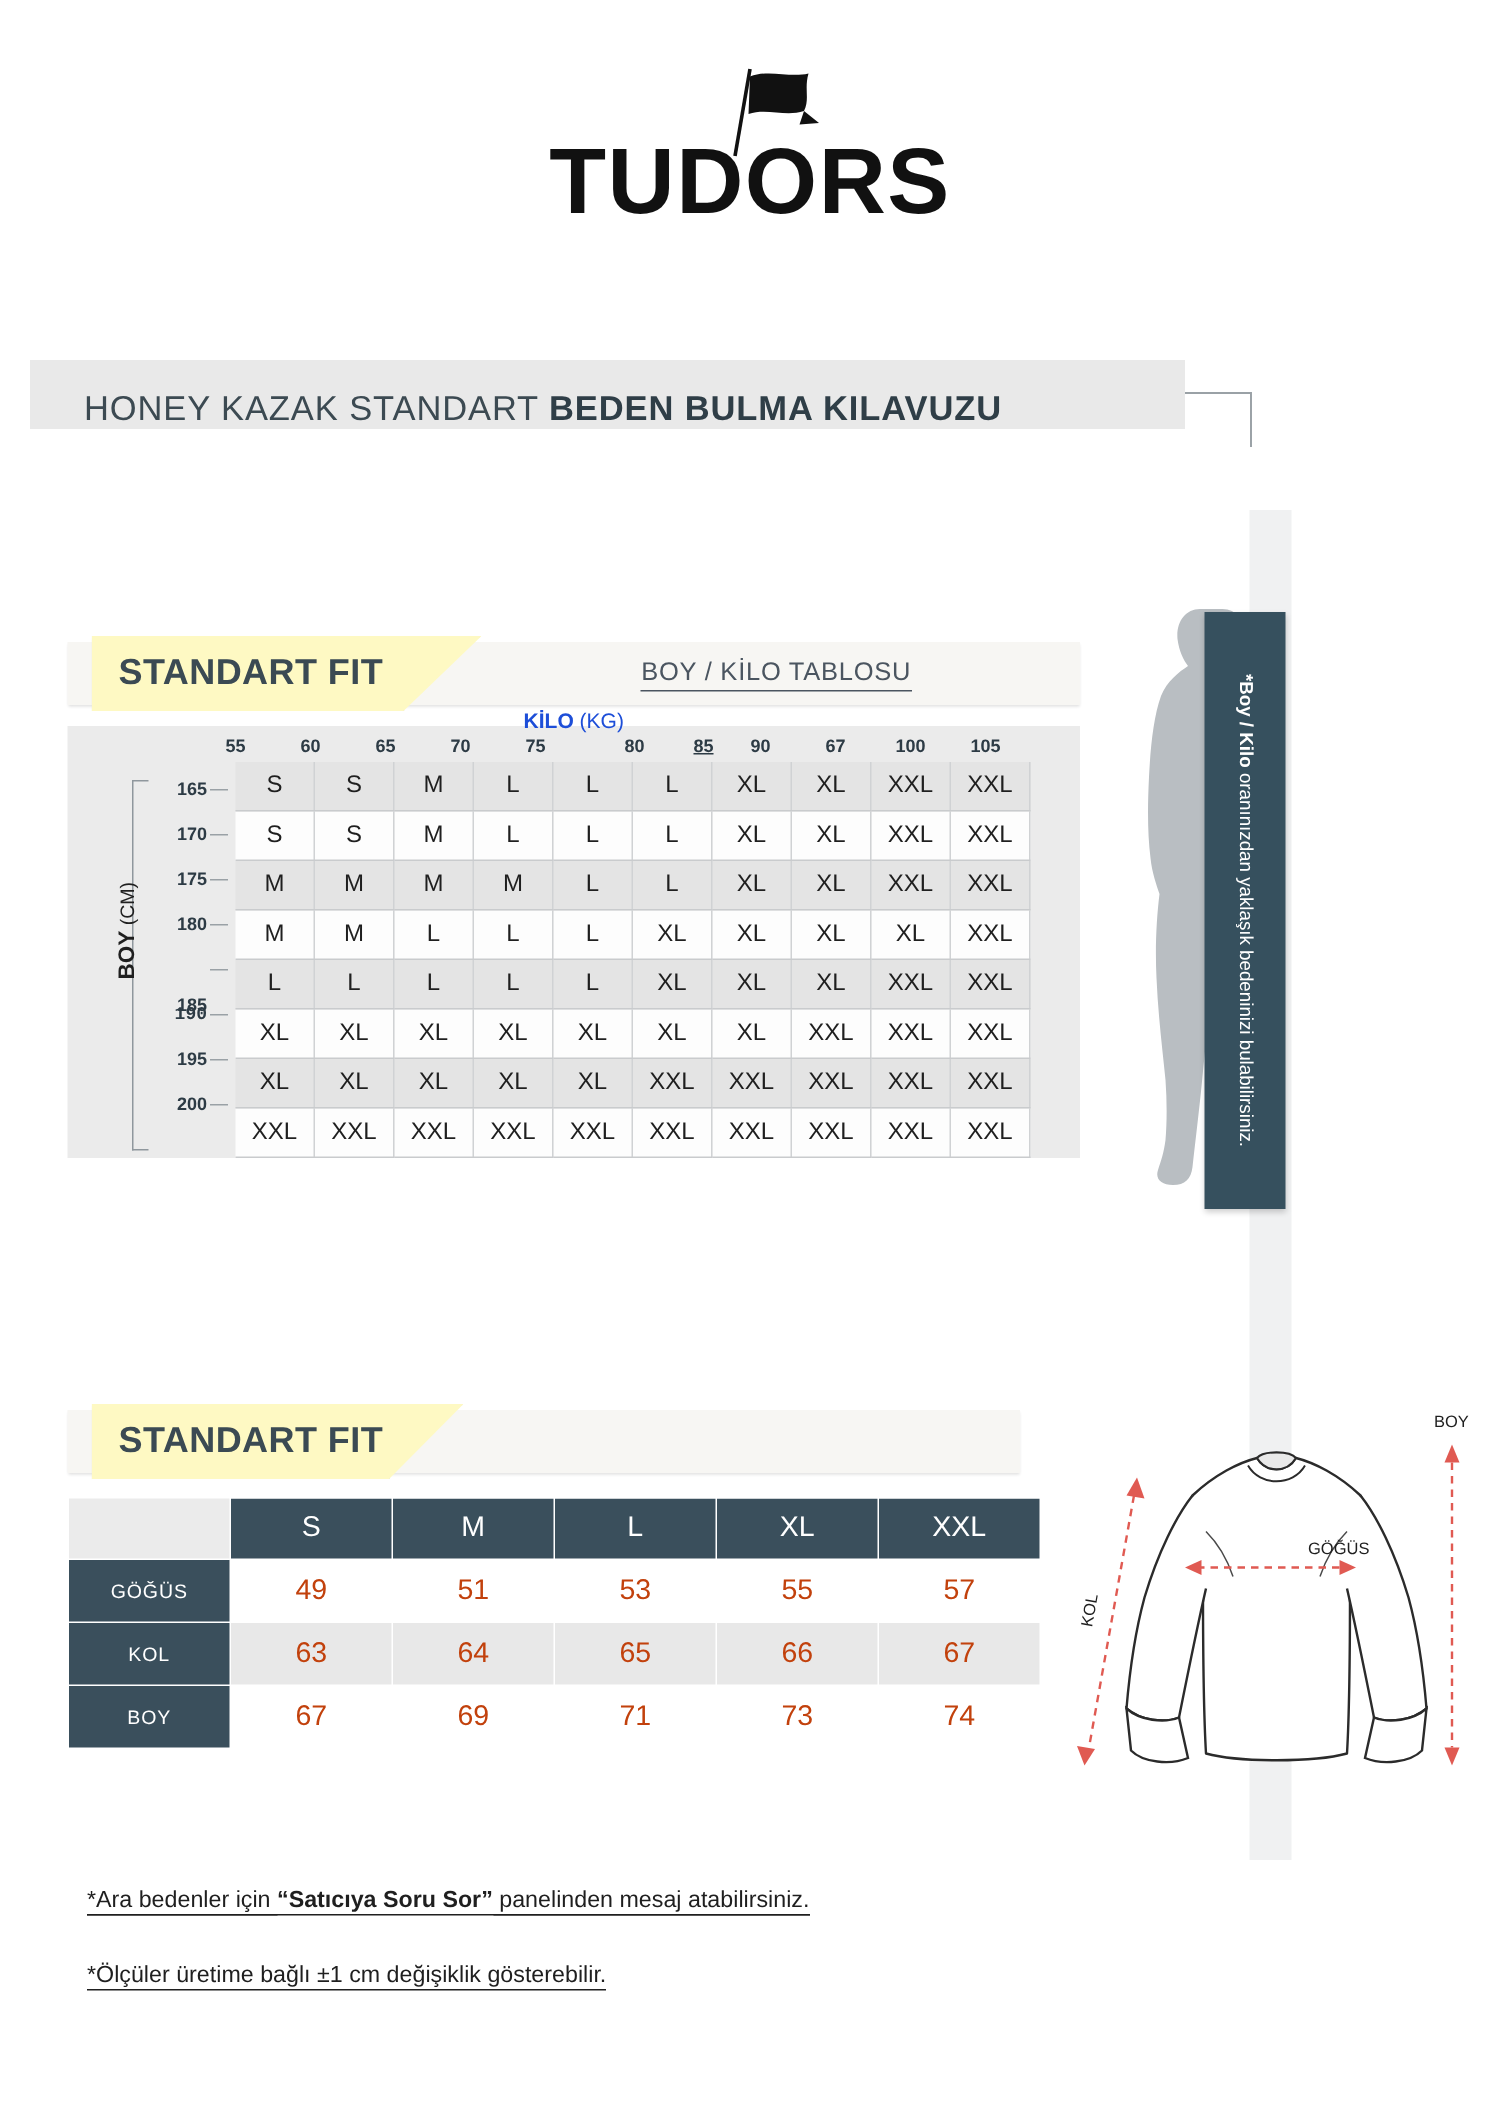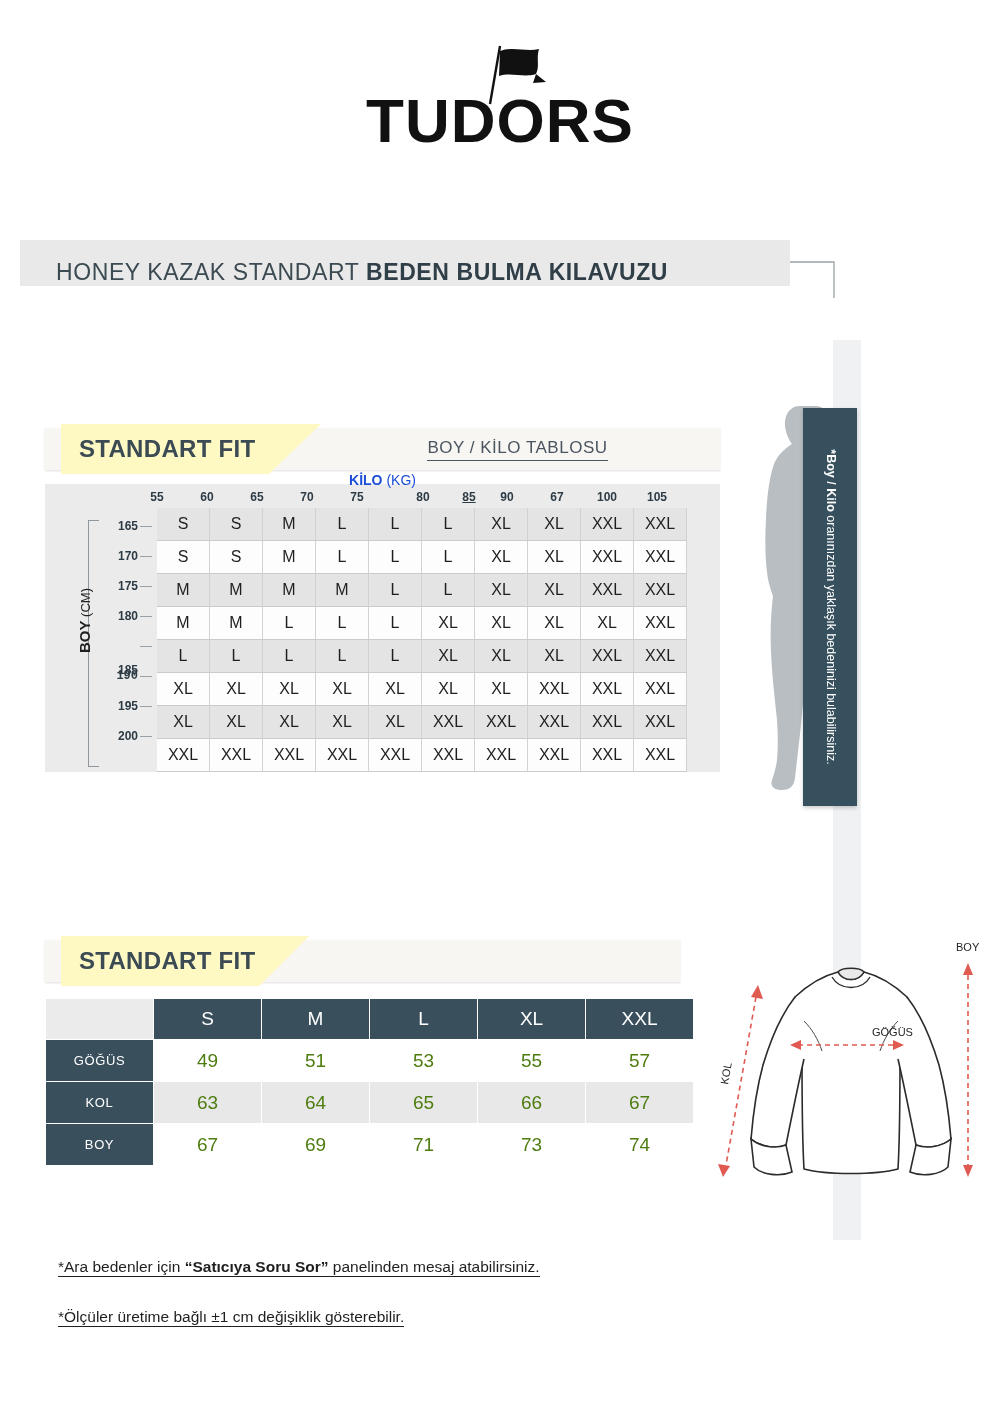--- a/index.html
+++ b/index.html
@@ -166,21 +166,21 @@
     background:#3a4f5c; color:#ffffff;
     font-size:19px; font-weight:normal;
   }
   .size-table tbody th.rowlabel{
     width:105px; height:39px;
     background:#3a4f5c; color:#ffffff;
     font-size:13px; font-weight:normal; letter-spacing:.6px;
   }
   .size-table tbody td{
     width:105px; height:39px;
-    font-size:19px; color:#4d7c0f;
+    font-size:19px; color:#c2410c;
   }
   .size-table tbody tr.light td{ background:#ffffff; }
   .size-table tbody tr.shade td{ background:#e8e8e8; }
 
   
   .garment{ position:absolute; left:700px; top:925px; }
 
   
   .footnote{
     position:absolute; left:58px;

